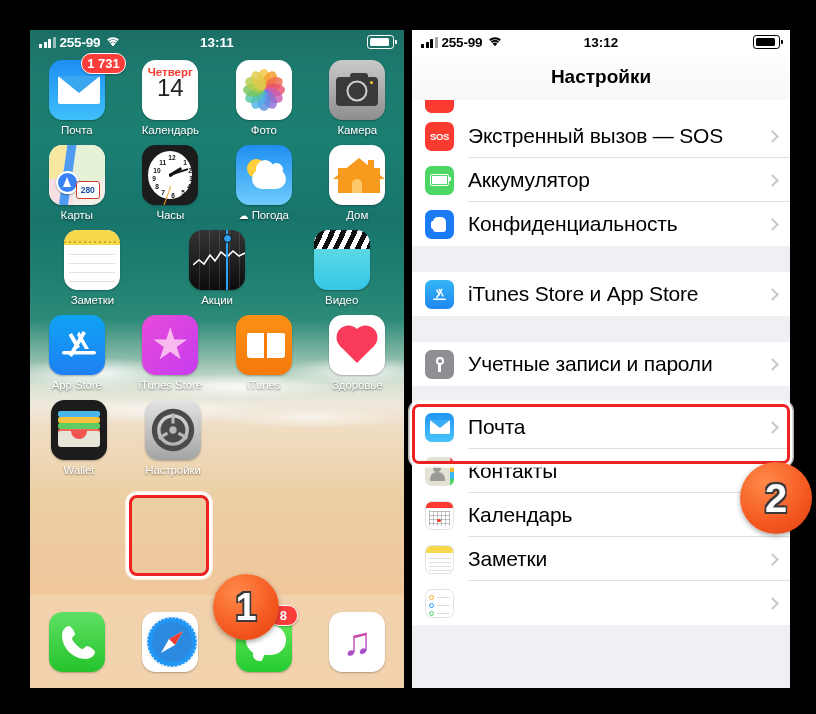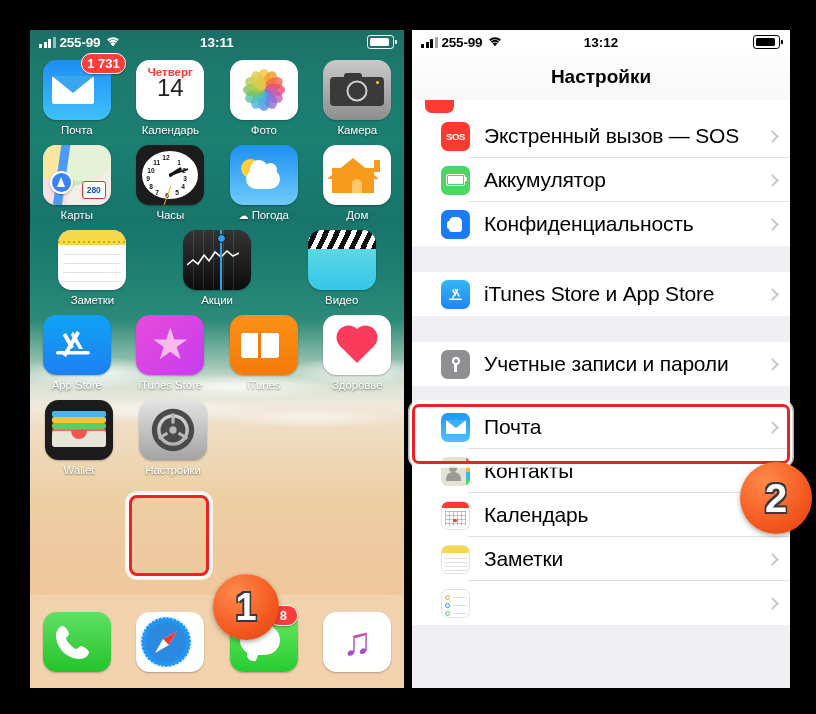--- a/index.html
+++ b/index.html
@@ -53,21 +53,21 @@
   .carrier{letter-spacing:-.2px;}
   .battery{position:relative;width:25px;height:12px;border:1.6px solid currentColor;border-radius:3.2px;}
   .battery:after{content:"";position:absolute;right:-4px;top:3.6px;width:2px;height:4.4px;
     background:currentColor;border-radius:0 1px 1px 0;}
   .battery i{position:absolute;left:1.6px;top:1.6px;bottom:1.6px;width:19px;background:currentColor;border-radius:1.6px;}
 
   
   .grid{position:absolute;left:0;right:0;top:30px;}
   .row{display:flex;justify-content:space-around;margin-bottom:9px;}
   .app{width:78px;display:flex;flex-direction:column;align-items:center;position:relative;}
-  .ic{width:68px;height:60px;border-radius:13.5px;position:relative;overflow:hidden;
+  .ic{width:56px;height:60px;border-radius:13.5px;position:relative;overflow:hidden;
       box-shadow:0 1px 2px rgba(0,0,0,.28);}
   .lbl{margin-top:4px;font-size:11.5px;color:#fff;text-shadow:0 1px 2px rgba(0,0,0,.55);
        white-space:nowrap;letter-spacing:-.1px;}
   .badge{position:absolute;top:-7px;right:1px;min-width:17px;height:19px;padding:0 5px;
     background:#fc3d39;border-radius:10px;color:#fff;font-size:13px;font-weight:bold;
     display:flex;align-items:center;justify-content:center;border:1.4px solid #fff;
     box-shadow:0 1px 2px rgba(0,0,0,.3);z-index:4;}
   .badge.wide{right:-10px;}
 
   
@@ -196,21 +196,21 @@
   
   .nav{position:absolute;left:0;right:0;top:24px;height:46px;
     background:linear-gradient(180deg,#fdfdfd,#f8f8f8);display:flex;align-items:center;justify-content:center;}
   .nav .title{font-size:19px;font-weight:bold;color:#000;}
   .list{position:absolute;left:0;right:0;top:70px;bottom:0;background:#efeff4;overflow:hidden;}
   .peek{height:14px;background:#fff;position:relative;}
   .peek .pic{position:absolute;left:13px;top:-16px;width:29px;height:29px;border-radius:6.5px;background:#fb3b30;}
   .group{background:#fff;}
   .gap{height:26px;}
   .gap.sm{height:19px;}
-  .srow{display:flex;align-items:center;height:44px;padding-left:29px;background:#fff;position:relative;}
+  .srow{display:flex;align-items:center;height:44px;padding-left:13px;background:#fff;position:relative;}
   .srow .si{width:29px;height:29px;border-radius:6.5px;flex:0 0 29px;position:relative;overflow:hidden;
     display:flex;align-items:center;justify-content:center;}
   .srow .st{margin-left:14px;font-size:21px;color:#000;letter-spacing:-.2px;}
   .srow .chev{position:absolute;right:13px;top:50%;width:7px;height:7px;margin-top:-4px;
     border-right:2px solid #c7c7cc;border-top:2px solid #c7c7cc;transform:rotate(45deg);}
   .sep{position:absolute;left:56px;right:0;bottom:0;height:1px;background:#e0e0e3;}
 
   
   .si-sos{background:#fb3b30;color:#fff;font-size:9.5px;font-weight:bold;letter-spacing:-.3px;}
   .si-batt{background:#4cd663;}

